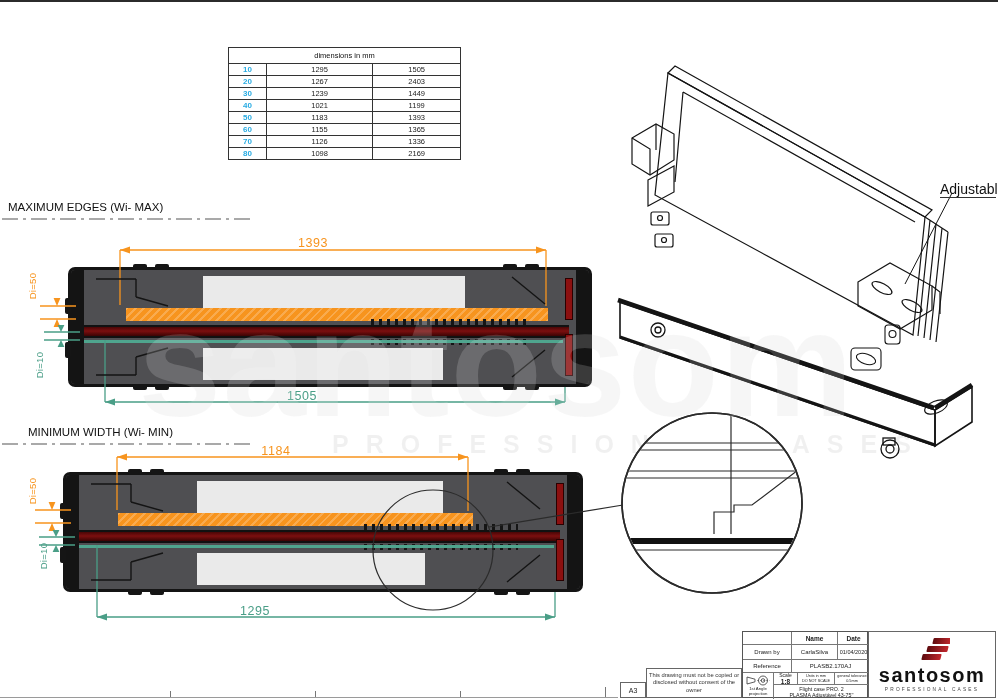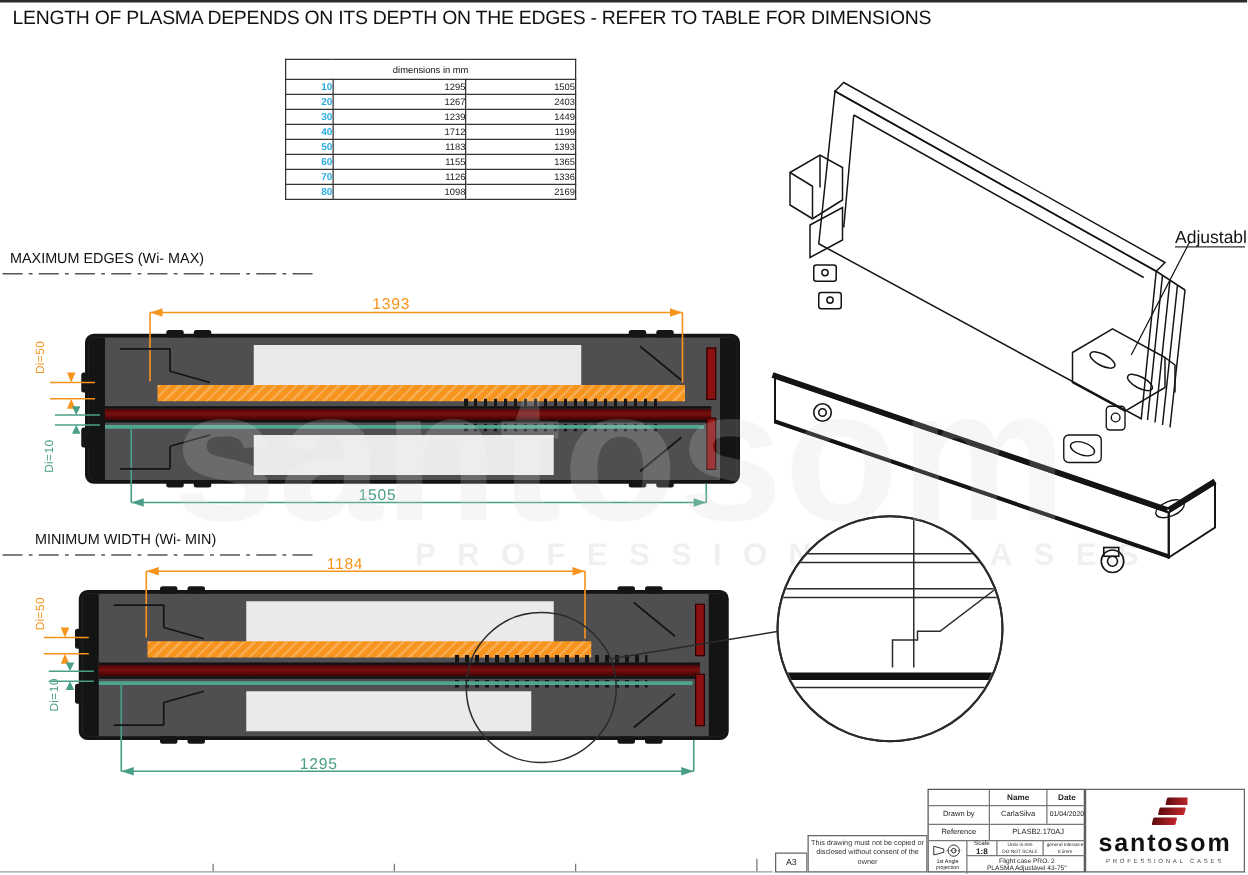--- a/index.html
+++ b/index.html
@@ -9,21 +9,21 @@
   .frame-bottom{position:absolute;left:0;top:697px;width:998px;height:1px;background:#9a9a9a;}
   .tick{position:absolute;width:1px;height:6px;background:#777;top:691px;}
   .doc-title{position:absolute;left:10px;top:6px;font-size:15.5px;font-weight:500;letter-spacing:-0.2px;}
 
   
   .dim-table{position:absolute;left:228px;top:47px;width:233px;border-collapse:collapse;z-index:3;background:#fff;}
   .dim-table th,.dim-table td{border:1px solid #333;padding:0;line-height:1;}
   .t-title{font-size:8px;font-weight:bold;height:20px;text-align:center;}
   .t-sub{font-size:7.5px;font-weight:400;height:15px;}
   .t-cols th{font-size:8px;font-weight:bold;color:#F7941E;height:15px;text-align:center;}
-  .dim-table td{font-size:7.5px;height:11px;text-align:right;color:#222;}
+  .dim-table td{font-size:7.5px;height:11px;text-align:center;color:#222;}
   .dim-table td.di-cell{color:#29ABE2;font-weight:bold;font-size:8px;}
 
   
   .sec-label{position:absolute;left:8px;font-size:11.5px;color:#111;z-index:3;}
   .dim{position:absolute;width:80px;text-align:center;font-size:12.5px;letter-spacing:.6px;z-index:5;}
   .o{color:#F7941E}.t{color:#4A9E87}
   .dival{position:absolute;width:44px;height:12px;text-align:center;font-size:9.5px;letter-spacing:.3px;
          transform:rotate(-90deg);transform-origin:center;z-index:5;}
 
   
@@ -97,21 +97,20 @@
   .logo-tag{font-size:4.8px;letter-spacing:2.2px;color:#444;}
   .projcell{flex-direction:column;gap:1px;font-size:4.3px;line-height:1.1;}
   .two-line{flex-direction:column;line-height:1.2;}
 </style>
 </head>
 <body>
 
 <div class="sheet">
 
   <div class="frame-top"></div>
-  <div class="doc-title">LENGTH OF PLASMA DEPENDS ON ITS DEPTH ON THE EDGES - REFER TO TABLE FOR DIMENSIONS</div>
 
   <div class="wm-big wm-behind">santosom</div>
   <div class="wm-tag">PROFESSIONAL CASES</div>
 
   <table class="dim-table">
     <colgroup>
         <col style="width:38px">
         <col style="width:107px">
         <col style="width:88px">
       </colgroup>
@@ -131,21 +130,21 @@
           <td>1267</td>
           <td>2403</td>
         </tr>
         <tr>
           <td class="di-cell">30</td>
           <td>1239</td>
           <td>1449</td>
         </tr>
         <tr>
           <td class="di-cell">40</td>
-          <td>1712</td>
+          <td>1021</td>
           <td>1199</td>
         </tr>
         <tr>
           <td class="di-cell">50</td>
           <td>1183</td>
           <td>1393</td>
         </tr>
         <tr>
           <td class="di-cell">60</td>
           <td>1155</td>

